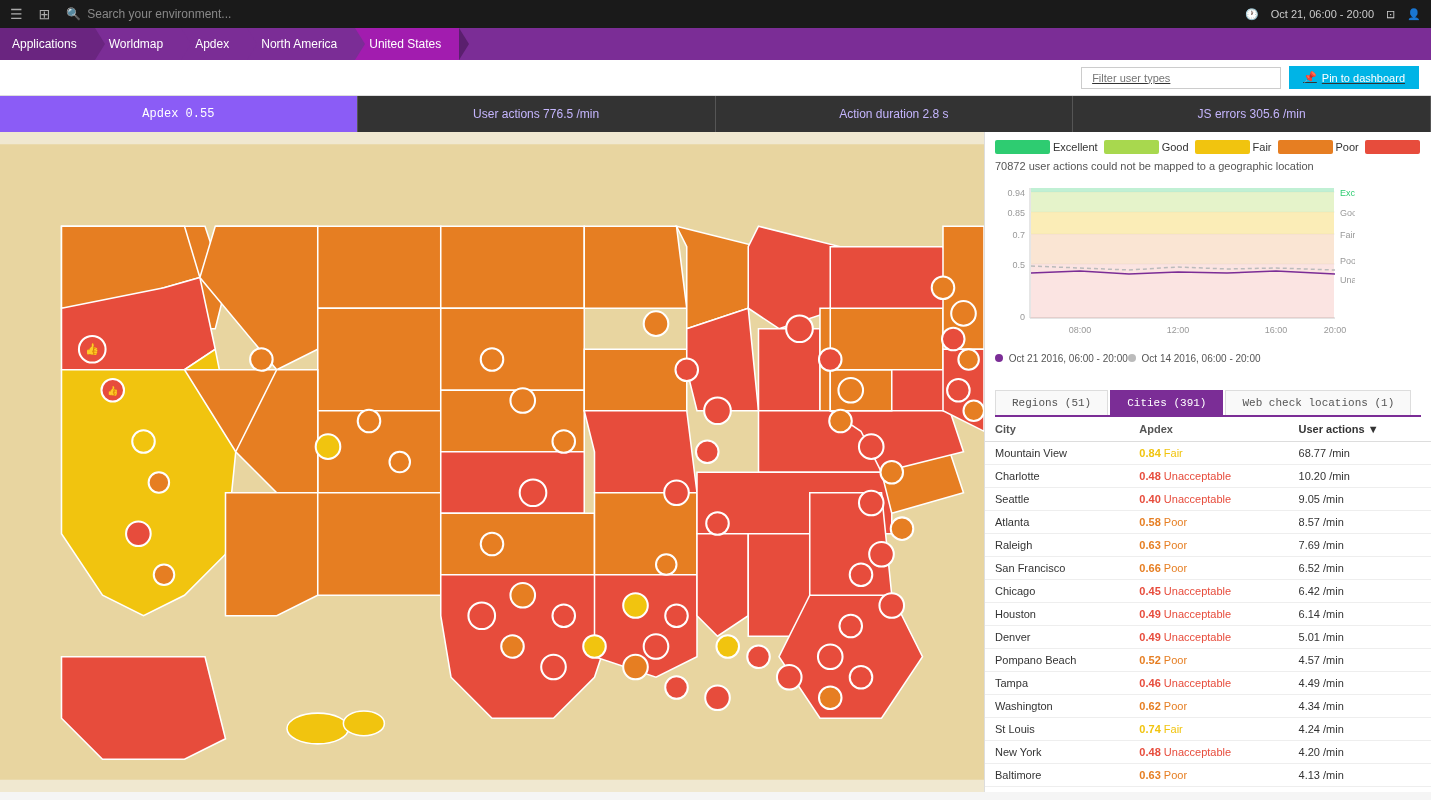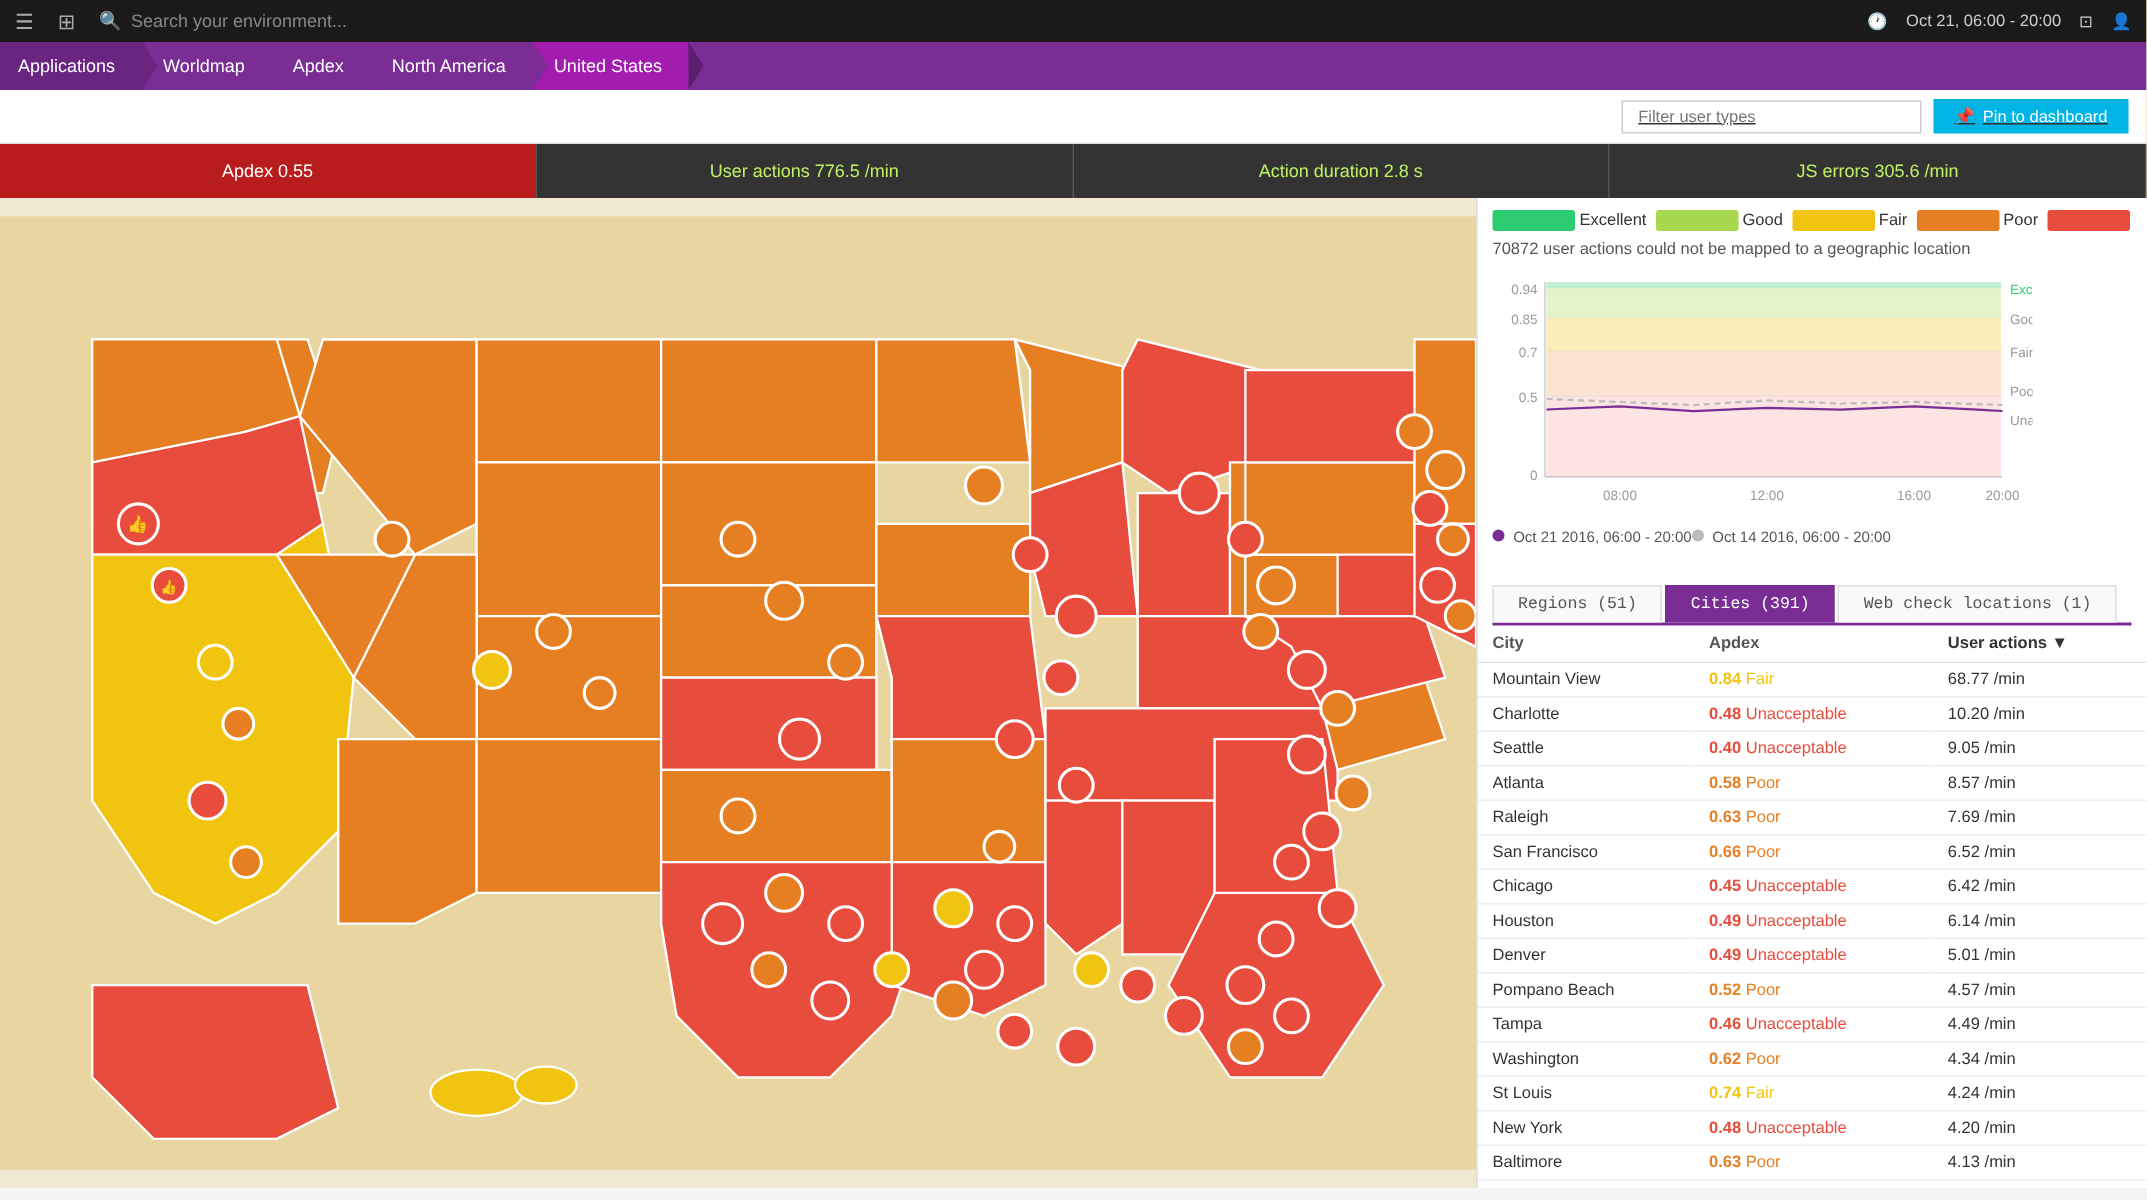--- a/index.html
+++ b/index.html
@@ -99,29 +99,30 @@
     .metric-tabs {
       display: flex;
       background: #333;
       height: 36px;
     }
     .metric-tab {
       flex: 1;
       display: flex;
       align-items: center;
       justify-content: center;
-      color: #bef264;
+      color: #c4b5fd;
       font-size: 12px;
       border-right: 1px solid #555;
       cursor: pointer;
       padding: 0 10px;
     }
     .metric-tab.active {
-      background: #b91c1c;
+      background: #8b5cf6;
       color: white;
+      font-family: Liberation Mono, monospace;
     }
 
     
     .main-content {
       display: flex;
       height: calc(800px - 28px - 32px - 44px - 36px);
     }
 
     
     .map-area {

